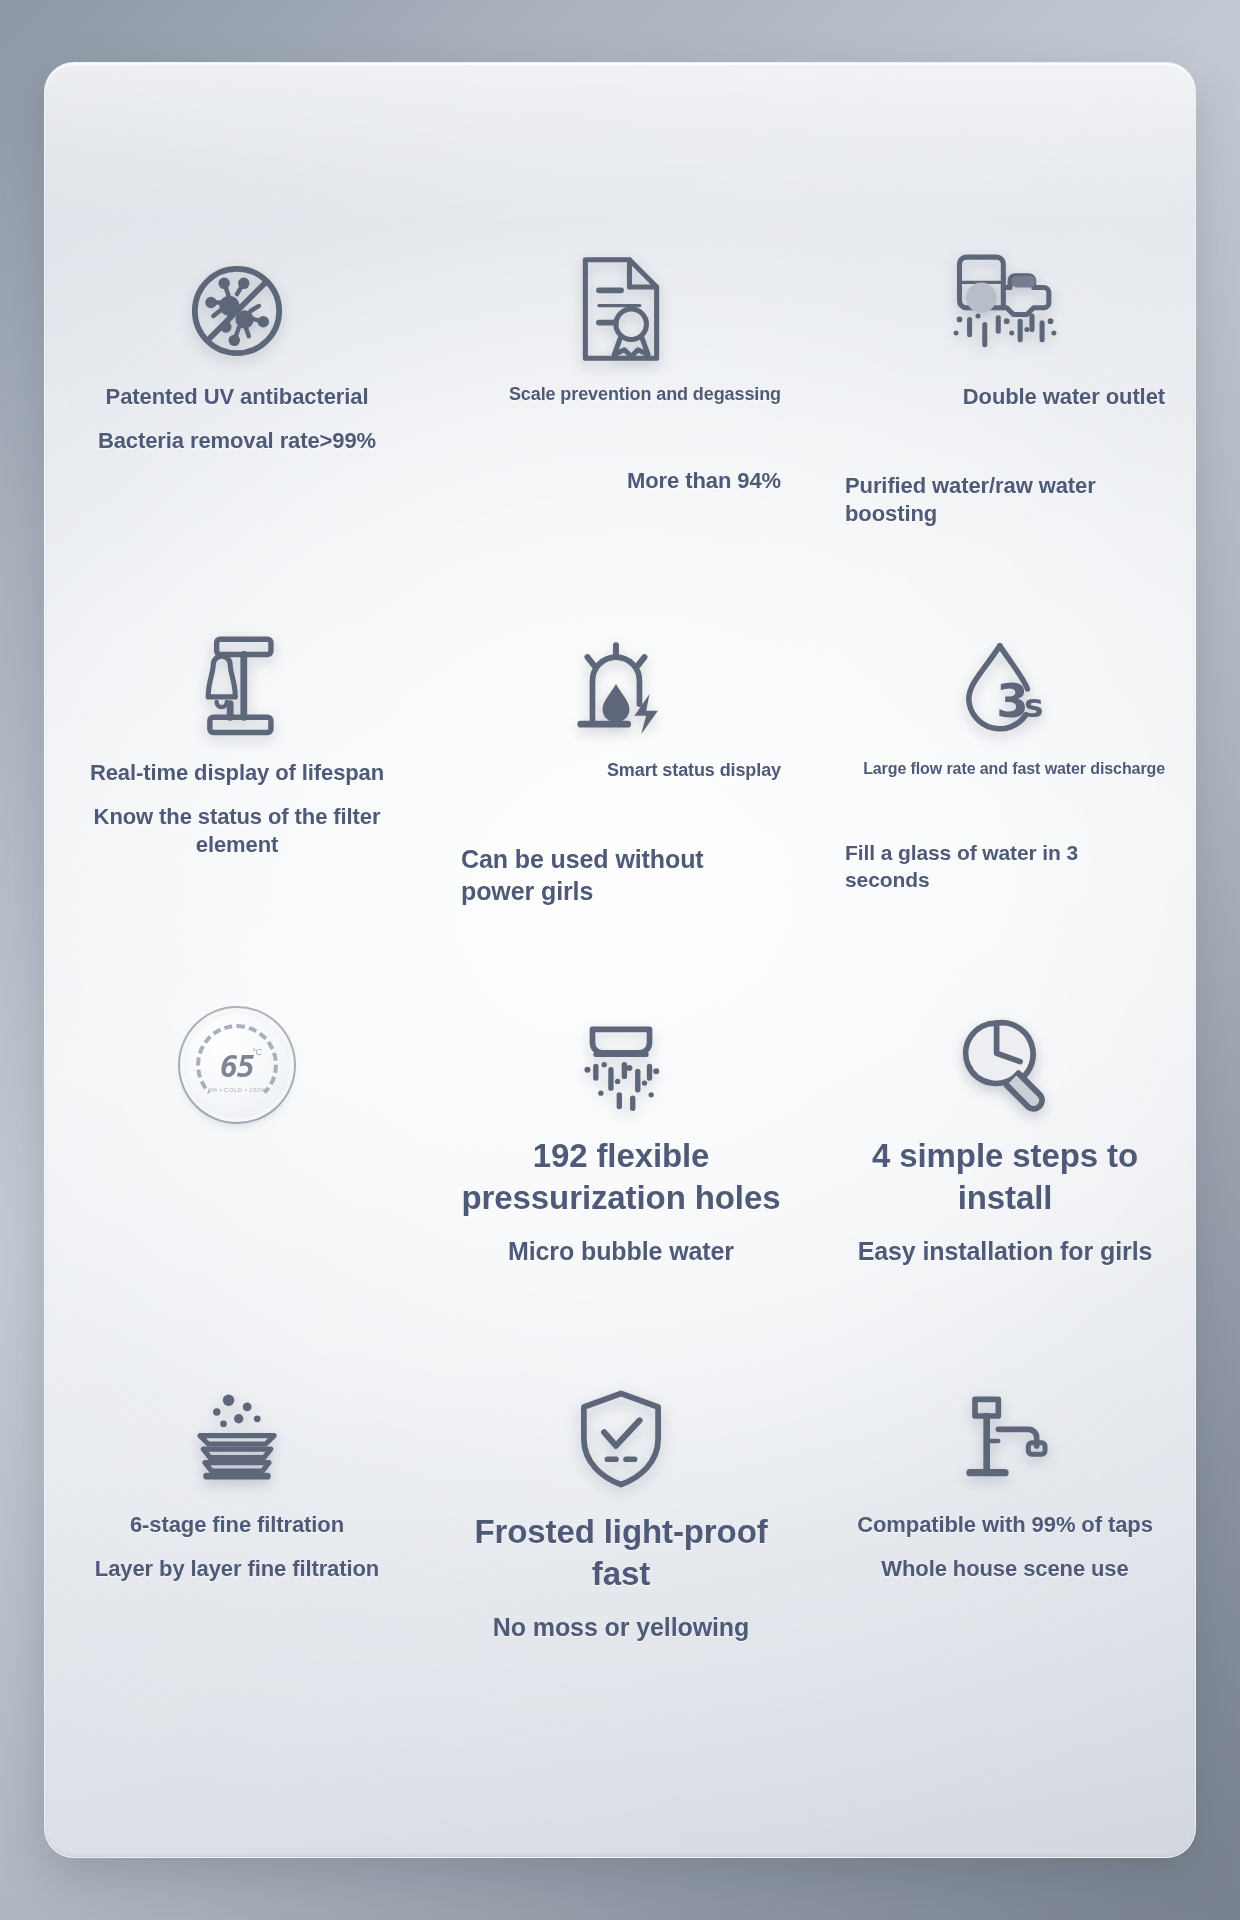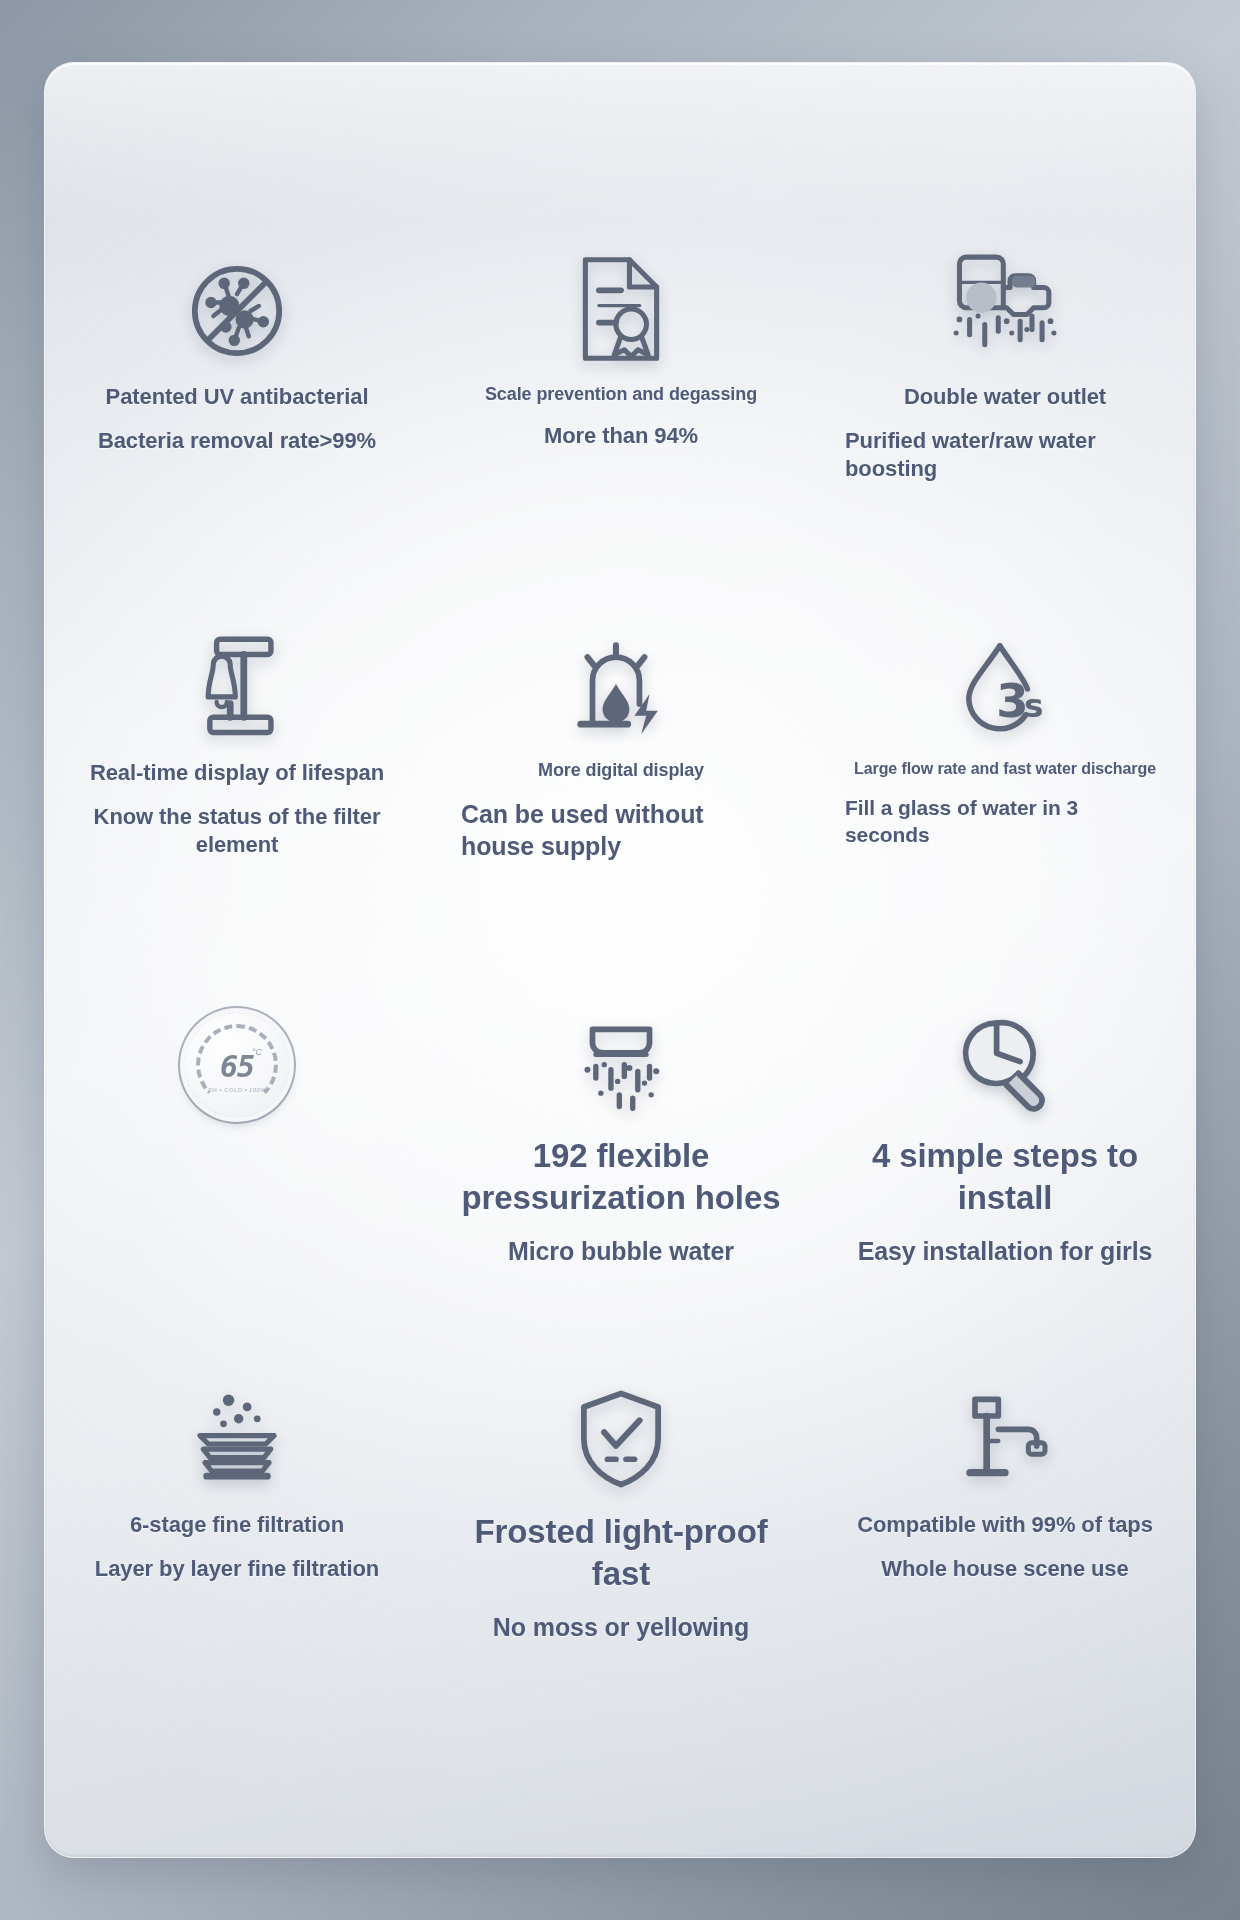--- a/index.html
+++ b/index.html
@@ -100,21 +100,21 @@
   .s-lg .t-sub   { font-size: 22px; }
   .s-lg .t-main  { font-size: 22px; }
   .s-xl .t-main  { font-size: 25px; }
   .s-xl .t-sub   { font-size: 18px; }
   .s-big .t-sub  { font-size: 33px; }
   .s-big .t-main { font-size: 25px; }
   .s-sm .t-sub   { font-size: 16px; }
   .s-sm .t-main  { font-size: 21px; }
 
   
-  .align-left .texts { align-items: center; }
+  .align-left .texts { align-items: flex-end; gap: 45px; }
   .align-left .t-sub,
   .align-left .t-main { text-align: left; }
 
   .narrow .texts { max-width: 320px; }
 
   
   .gauge {
     position: relative;
     width: 104px;
     height: 104px;
@@ -282,22 +282,22 @@
           <path d="M28 28 c5 8 8 11 8 15 a8 8 0 0 1 -16 0 c0 -4 3 -7 8 -15 Z" fill="#5d6779" stroke="none"></path>
           <g stroke-width="3.6">
             <line x1="28" y1="5" x2="28" y2="11"></line>
             <line x1="11" y1="12" x2="15" y2="17"></line>
             <line x1="45" y1="12" x2="41" y2="17"></line>
           </g>
           <path d="M48 34 l-9 13 h7 l-3 11 l10 -14 h-7 Z" fill="#5d6779" stroke="none"></path>
         </svg>
       </div>
       <div class="texts">
-        <div class="t-sub">More digital display</div>
-        <div class="t-main">Can be used without house supply</div>
+        <div class="t-sub">Smart status display</div>
+        <div class="t-main">Can be used without power girls</div>
       </div>
     </div>
 
     <div class="cell align-left s-sm narrow">
       <div class="icon-wrap">
         <svg width="100" height="104" viewBox="0 0 58 60" fill="none" stroke="#5d6779" stroke-width="3.2" stroke-linecap="round" stroke-linejoin="round">
           <path d="M26 5 C16 20 8 27 8 36 a18 18 0 0 0 33 9"></path>
           <path d="M26 5 C34 17 40 24 42 30"></path>
           <text x="24" y="46" font-family="DejaVu Sans, sans-serif" font-size="27" font-weight="bold" fill="#5d6779" stroke="none">3</text>
           <text x="40" y="46" font-family="DejaVu Sans, sans-serif" font-size="19" font-weight="bold" fill="#5d6779" stroke="none">s</text>

